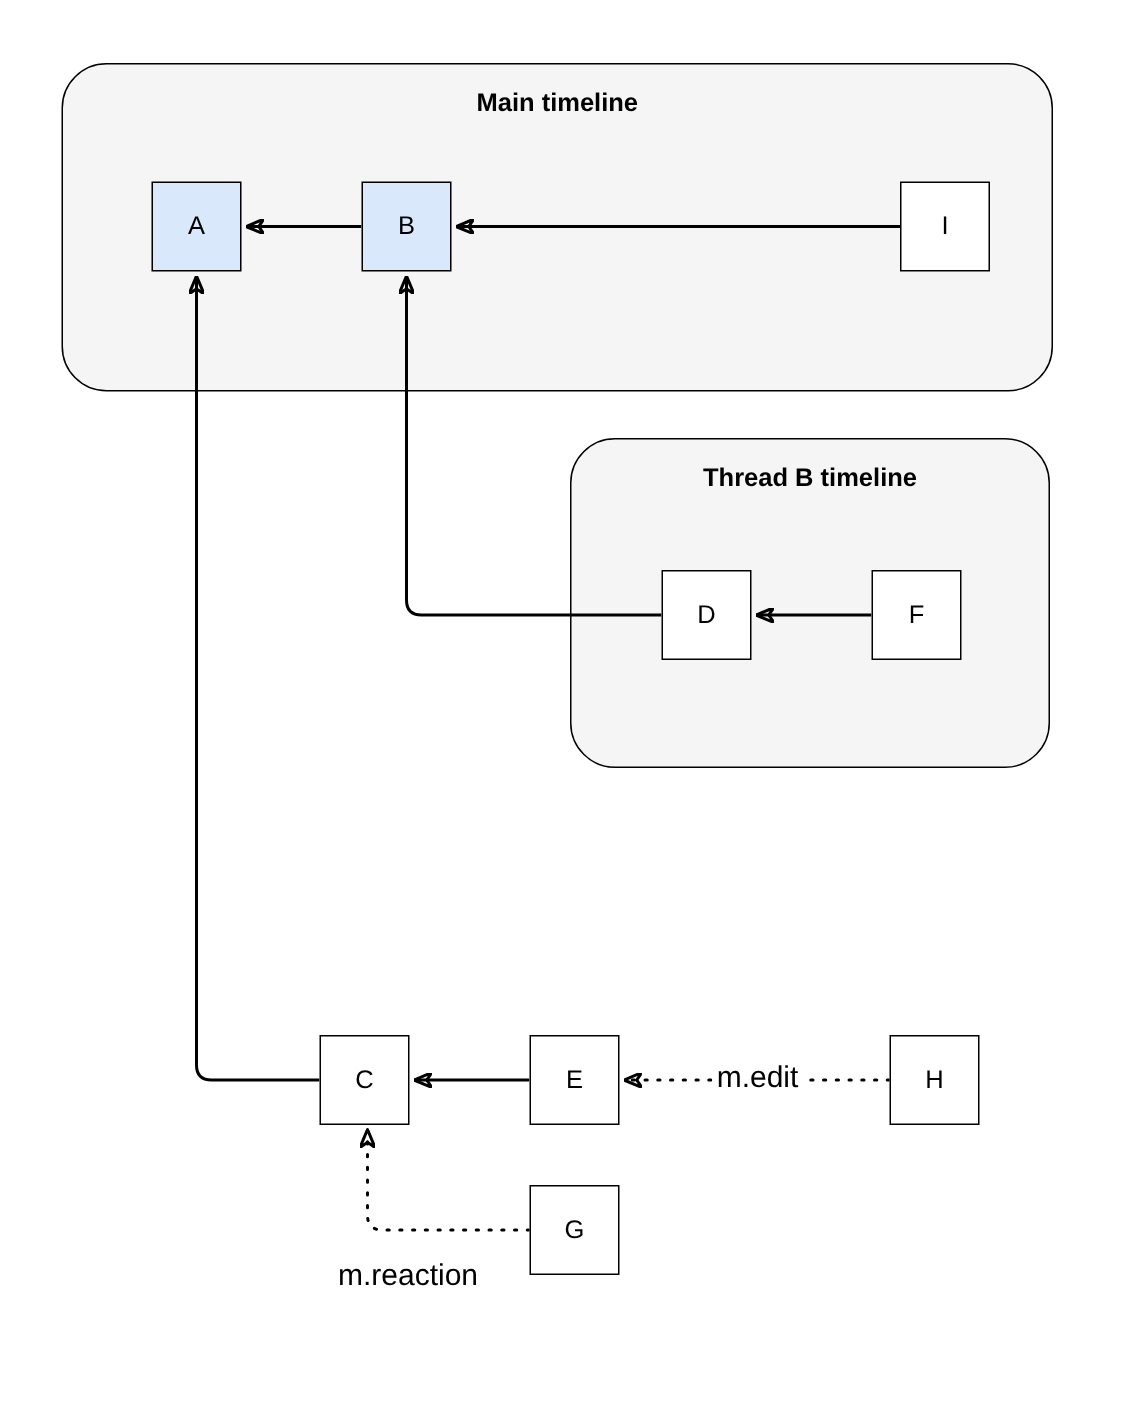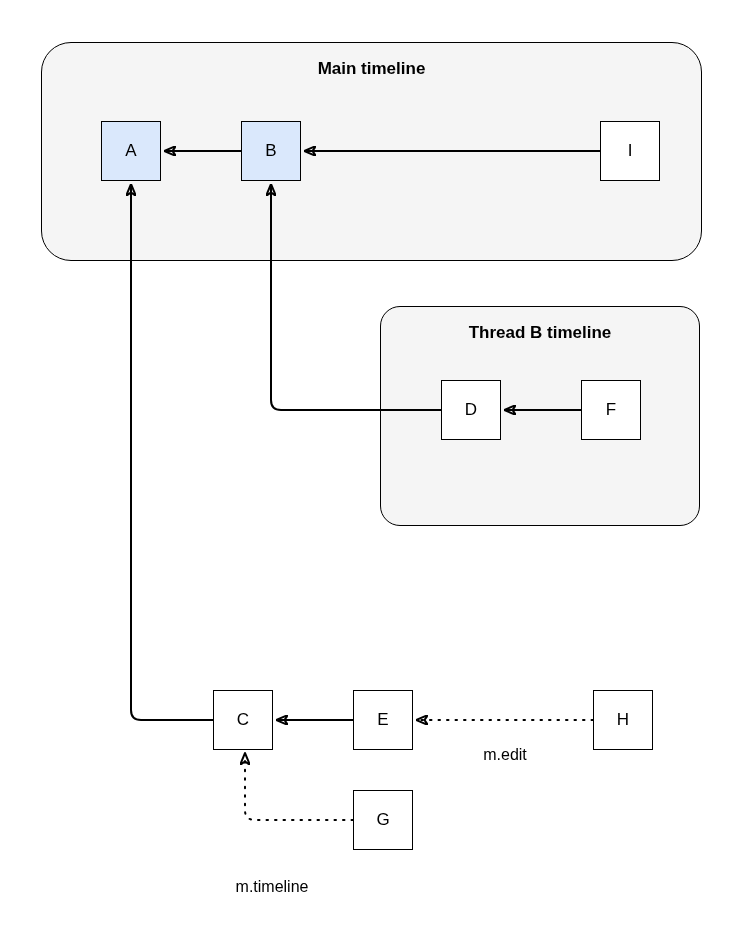--- a/index.html
+++ b/index.html
@@ -25,21 +25,21 @@
     position: absolute;
     top: 16px;
     left: 0;
     width: 100%;
     text-align: center;
     font-size: 17px;
     font-weight: bold;
     color: #000000;
   }
   #container-main   { left: 41px;  top: 42px;  width: 661px; height: 219px; border-radius: 30px; }
-  #container-thread-b { left: 380px; top: 306px; width: 320px; height: 220px; border-radius: 20px; }
+  #container-thread-b { left: 380px; top: 292px; width: 320px; height: 220px; border-radius: 30px; }
   #container-thread-a { left: 160px; top: 540px; width: 555px; height: 360px; border-radius: 40px; }
 
   .node {
     position: absolute;
     width: 60px;
     height: 60px;
     box-sizing: border-box;
     border: 1.5px solid #000000;
     background: #ffffff;
     text-align: center;
@@ -77,25 +77,24 @@
   svg.edges path.dotted {
     stroke-dasharray: 1.5 7;
     stroke-linecap: round;
   }
 
   .edge-label {
     position: absolute;
     transform: translate(-50%, -50%);
     background: #ffffff;
     color: #000000;
-    font-size: 16px;
+    font-size: 20px;
     padding: 1px 3px;
     white-space: nowrap;
     z-index: 4;
-    margin-top: 36px;
   }
   #label-medit    { left: 505px; top: 719px; }
   #label-mreaction{ left: 272px; top: 851px; }
 </style>
 </head>
 <body>
 
 <div class="canvas">
 
   <div class="timeline-container" id="container-main">
@@ -127,15 +126,15 @@
   <div class="node blue" id="node-B">B</div>
   <div class="node" id="node-I">I</div>
   <div class="node" id="node-D">D</div>
   <div class="node" id="node-F">F</div>
   <div class="node" id="node-C">C</div>
   <div class="node" id="node-E">E</div>
   <div class="node" id="node-H">H</div>
   <div class="node" id="node-G">G</div>
 
   <div class="edge-label" id="label-medit">m.edit</div>
-  <div class="edge-label" id="label-mreaction">m.timeline</div>
+  <div class="edge-label" id="label-mreaction">m.reaction</div>
 
 </div>
 
 </body></html>

